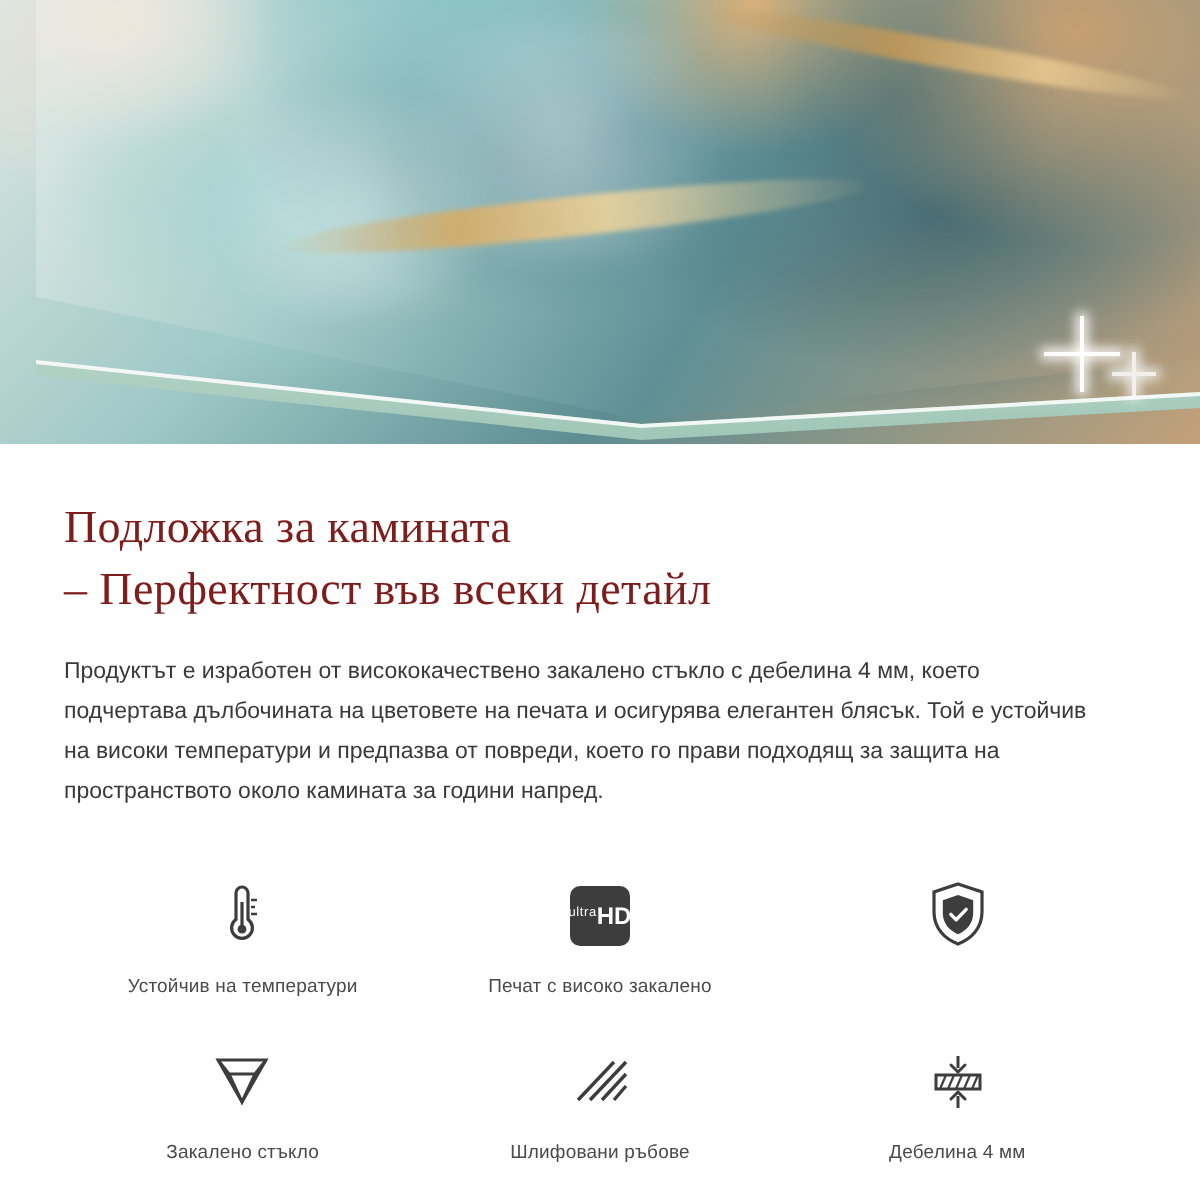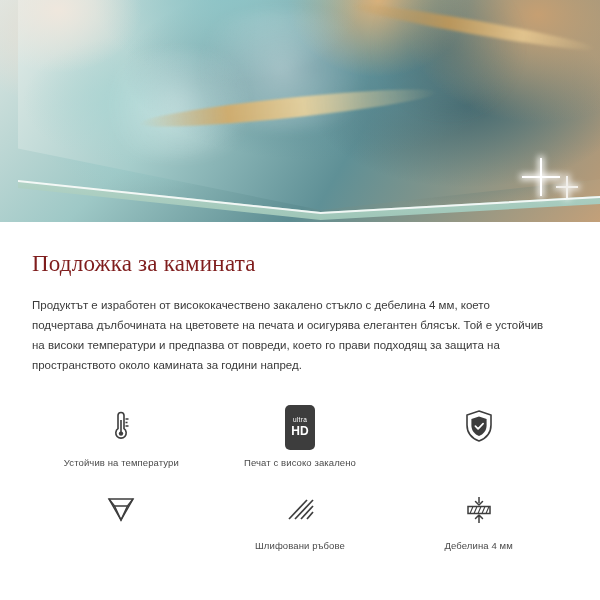--- a/index.html
+++ b/index.html
@@ -167,26 +167,26 @@
   .feature-label {
     margin-top: 8px;
     font-size: 9.5px;
     color: #4a4a4a;
     letter-spacing: .1px;
   }
 
   svg { display: block; }
 
   .ultrahd {
-    width: 30px; height: 45px;
+    width: 30px; height: 30px;
     border-radius: 5px;
     background: #3d3d3d;
     color: #fff;
     display: flex;
-    flex-direction: column;
+    flex-direction: row;
     align-items: center;
     justify-content: center;
     line-height: 1;
   }
   .ultrahd .u { font-size: 6.5px; letter-spacing: .3px; margin-bottom: 1px; }
   .ultrahd .hd { font-size: 12px; font-weight: bold; }
 </style>
 </head>
 <body>
 
@@ -204,20 +204,21 @@
     </div>
     <div class="edge"></div>
     <div class="edge-hi"></div>
     <div class="sparkle sp1"></div>
     <div class="sparkle sp2"></div>
   </div>
 
   <div class="content">
     <h1 class="headline">
       <span>Подложка за камината</span>
+      <span class="l2">– Перфектност във всеки детайл</span>
     </h1>
 
     <p class="body-copy">Продуктът е изработен от висококачествено закалено стъкло с дебелина 4 мм, което подчертава дълбочината на цветовете на печата и осигурява елегантен блясък. Той е устойчив на високи температури и предпазва от повреди, което го прави подходящ за защита на пространството около камината за години напред.</p>
 
     <div class="features">
 
       <div class="feature">
         <div class="feature-icon">
           <svg width="38" height="38" viewBox="0 0 38 38" fill="none" stroke="#3d3d3d" stroke-width="1.6">
             <path d="M16 7.5a3 3 0 0 1 6 0v13.2a5.2 5.2 0 1 1-6 0V7.5z"></path>
@@ -250,20 +251,21 @@
       </div>
 
       <div class="feature">
         <div class="feature-icon">
           <svg width="40" height="34" viewBox="0 0 40 34" fill="none" stroke="#3d3d3d" stroke-width="1.5">
             <path d="M8 6h24l-12 21L8 6z"></path>
             <path d="M8 6l5.5 7h13L32 6"></path>
             <path d="M13.5 13L20 27l6.5-14"></path>
           </svg>
         </div>
+        <div class="feature-label">Закалено стъкло</div>
       </div>
 
       <div class="feature">
         <div class="feature-icon">
           <svg width="40" height="34" viewBox="0 0 40 34" fill="none" stroke="#3d3d3d" stroke-width="1.7">
             <path d="M9 26L27 7"></path>
             <path d="M15 26L33 7"></path>
             <path d="M21 26L33 13"></path>
             <path d="M27 26L33 19"></path>
           </svg>

